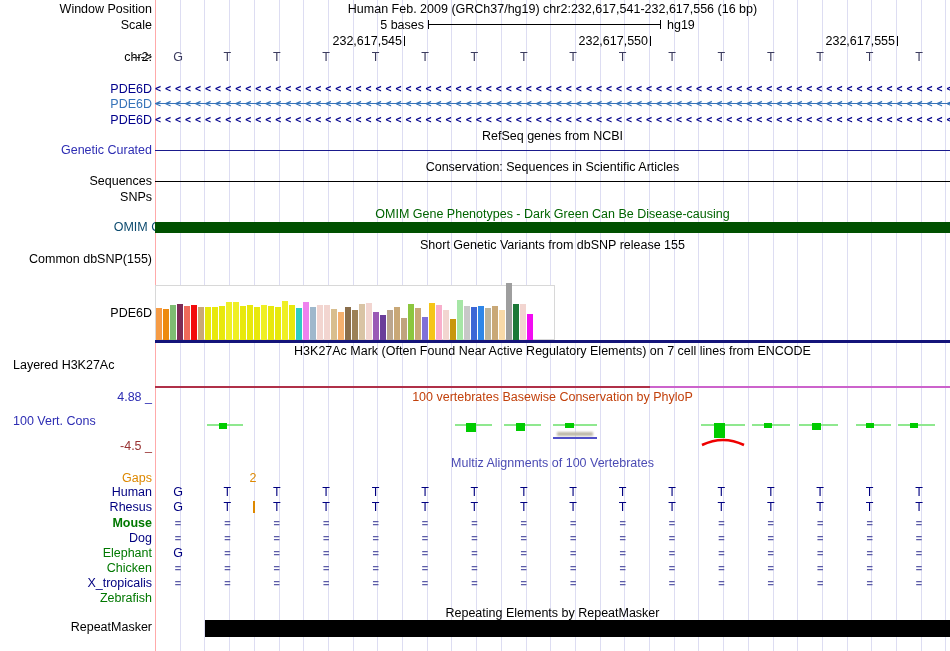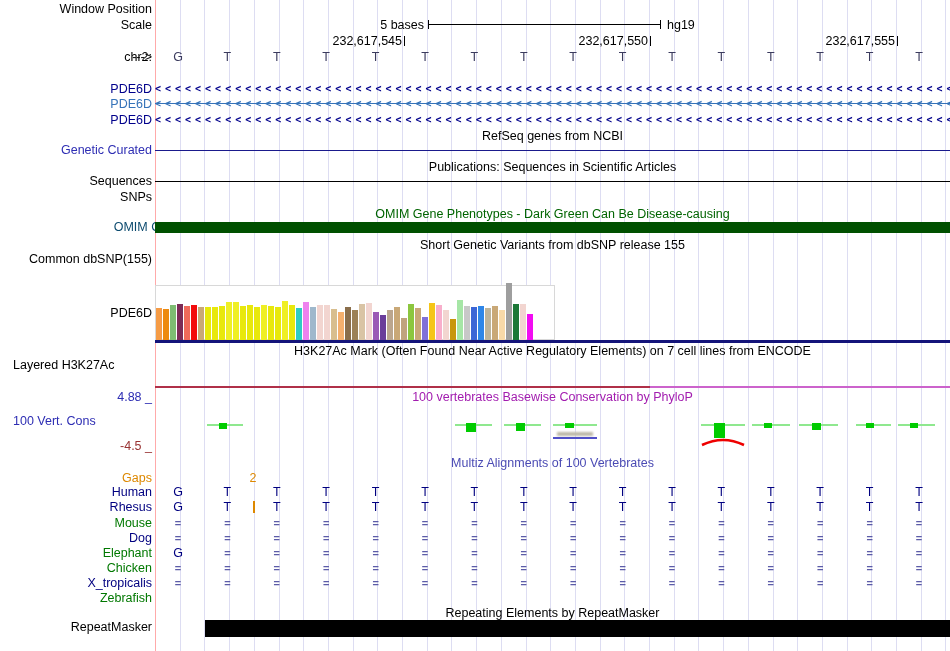--- a/index.html
+++ b/index.html
@@ -49,52 +49,53 @@
     <div class="gridline" style="left: 797.2px;"></div>
     <div class="gridline" style="left: 821.9px;"></div>
     <div class="gridline" style="left: 846.6px;"></div>
     <div class="gridline" style="left: 871.3px;"></div>
     <div class="gridline" style="left: 896px;"></div>
     <div class="gridline" style="left: 920.7px;"></div>
     <div class="gridline" style="left: 945.4px;"></div>
     <div class="edge-line" style="left: 155px;"></div>
 
   <div class="lbl" style="top:2px">Window Position</div>
+  <div class="title" style="top:2px">Human Feb. 2009 (GRCh37/hg19)   chr2:232,617,541-232,617,556 (16 bp)</div>
 
   <div class="lbl" style="top:18px">Scale</div>
   <div class="postext" style="left:324px;top:18px;width:100px">5 bases</div>
   <div class="abs" style="left:428px;top:24px;width:232px;height:1px;background:#000"></div>
   <div class="abs" style="left:428px;top:20px;width:1px;height:9px;background:#000"></div>
   <div class="abs" style="left:660px;top:20px;width:1px;height:9px;background:#000"></div>
   <div class="abs" style="left:667px;top:18px;font-size:12.5px;line-height:14px">hg19</div>
 
   <div class="lbl" style="top:50px">chr2:</div>
   <div class="lbl" style="top:50px">---&gt;</div>
 
 
   <div class="title" style="top:129px">RefSeq genes from NCBI</div>
   <div class="lbl" style="top: 143px; color: rgb(45, 45, 179);">Genetic Curated</div>
 
-  <div class="title" style="top:160px">Publications: Sequences in Scientific Articles</div>
+  <div class="title" style="top:160px">Conservation: Sequences in Scientific Articles</div>
   <div class="lbl" style="top:174px">Sequences</div>
   <div class="lbl" style="top:190px">SNPs</div>
 
   <div class="title" style="top: 207px; color: rgb(0, 100, 0);">OMIM Gene Phenotypes - Dark Green Can Be Disease-causing</div>
   <div class="lbl" style="top: 220px; color: #0c4a6e; padding-left: 36px;">OMIM Genes</div>
 
   <div class="title" style="top:238px">Short Genetic Variants from dbSNP release 155</div>
   <div class="lbl" style="top:252px">Common dbSNP(155)</div>
 
   <div class="lbl" style="top:306px">PDE6D</div>
 
   <div class="title" style="top:344px">H3K27Ac Mark (Often Found Near Active Regulatory Elements) on 7 cell lines from ENCODE</div>
   <div class="lbl-left" style="top:358px">Layered H3K27Ac</div>
 
   <div class="lbl" style="top: 390px; color: rgb(45, 45, 179);">4.88 _</div>
-  <div class="title" style="top: 390px; color: #a21caf;">100 vertebrates Basewise Conservation by PhyloP</div>
+  <div class="title" style="top: 390px; color: #c2410c;">100 vertebrates Basewise Conservation by PhyloP</div>
   <div class="lbl-left" style="top: 414px; color: rgb(45, 45, 179);">100 Vert. Cons</div>
   <div class="lbl" style="top: 439px; color: rgb(153, 51, 51);">-4.5 _</div>
 
   <div class="title" style="top: 456px; color: rgb(75, 75, 180);">Multiz Alignments of 100 Vertebrates</div>
 
   <div class="title" style="top:606px">Repeating Elements by RepeatMasker</div>
   <div class="lbl" style="top:620px">RepeatMasker</div>
 
 <div class=" postext" style="position: absolute; left: 282px; top: 34px; width: 120px; text-align: right; font-size: 12.5px; line-height: 14px;">232,617,545</div>
     <div style="position: absolute; left: 404px; top: 36px; width: 1px; height: 10px; background: rgb(0, 0, 0);"></div>
@@ -240,21 +241,21 @@
     <div style="position: absolute; left: 511.8px; top: 500px; width: 24px; text-align: center; font-size: 12.5px; line-height: 14px; font-weight: normal; color: rgb(0, 0, 128);">T</div>
     <div style="position: absolute; left: 561.2px; top: 500px; width: 24px; text-align: center; font-size: 12.5px; line-height: 14px; font-weight: normal; color: rgb(0, 0, 128);">T</div>
     <div style="position: absolute; left: 610.6px; top: 500px; width: 24px; text-align: center; font-size: 12.5px; line-height: 14px; font-weight: normal; color: rgb(0, 0, 128);">T</div>
     <div style="position: absolute; left: 660px; top: 500px; width: 24px; text-align: center; font-size: 12.5px; line-height: 14px; font-weight: normal; color: rgb(0, 0, 128);">T</div>
     <div style="position: absolute; left: 709.4px; top: 500px; width: 24px; text-align: center; font-size: 12.5px; line-height: 14px; font-weight: normal; color: rgb(0, 0, 128);">T</div>
     <div style="position: absolute; left: 758.8px; top: 500px; width: 24px; text-align: center; font-size: 12.5px; line-height: 14px; font-weight: normal; color: rgb(0, 0, 128);">T</div>
     <div style="position: absolute; left: 808.2px; top: 500px; width: 24px; text-align: center; font-size: 12.5px; line-height: 14px; font-weight: normal; color: rgb(0, 0, 128);">T</div>
     <div style="position: absolute; left: 857.6px; top: 500px; width: 24px; text-align: center; font-size: 12.5px; line-height: 14px; font-weight: normal; color: rgb(0, 0, 128);">T</div>
     <div style="position: absolute; left: 907px; top: 500px; width: 24px; text-align: center; font-size: 12.5px; line-height: 14px; font-weight: normal; color: rgb(0, 0, 128);">T</div>
     <div style="position: absolute; left: 253px; top: 501px; width: 2px; height: 12px; background: rgb(221, 136, 0);"></div>
-    <div style="position: absolute; left: 0px; top: 516px; width: 152px; text-align: right; font-size: 12.5px; line-height: 14px; color: rgb(0, 120, 0);">Mouse</div>
+    <div style="position: absolute; left: 0px; top: 516px; width: 152px; text-align: right; font-size: 12.5px; line-height: 14px; color: rgb(0, 120, 0); font-weight: bold;">Mouse</div>
     <div style="position: absolute; left: 166px; top: 516px; width: 24px; text-align: center; font-size: 11px; line-height: 14px; font-weight: bold; color: rgb(92, 92, 168);">=</div>
     <div style="position: absolute; left: 215.4px; top: 516px; width: 24px; text-align: center; font-size: 11px; line-height: 14px; font-weight: bold; color: rgb(92, 92, 168);">=</div>
     <div style="position: absolute; left: 264.8px; top: 516px; width: 24px; text-align: center; font-size: 11px; line-height: 14px; font-weight: bold; color: rgb(92, 92, 168);">=</div>
     <div style="position: absolute; left: 314.2px; top: 516px; width: 24px; text-align: center; font-size: 11px; line-height: 14px; font-weight: bold; color: rgb(92, 92, 168);">=</div>
     <div style="position: absolute; left: 363.6px; top: 516px; width: 24px; text-align: center; font-size: 11px; line-height: 14px; font-weight: bold; color: rgb(92, 92, 168);">=</div>
     <div style="position: absolute; left: 413px; top: 516px; width: 24px; text-align: center; font-size: 11px; line-height: 14px; font-weight: bold; color: rgb(92, 92, 168);">=</div>
     <div style="position: absolute; left: 462.4px; top: 516px; width: 24px; text-align: center; font-size: 11px; line-height: 14px; font-weight: bold; color: rgb(92, 92, 168);">=</div>
     <div style="position: absolute; left: 511.8px; top: 516px; width: 24px; text-align: center; font-size: 11px; line-height: 14px; font-weight: bold; color: rgb(92, 92, 168);">=</div>
     <div style="position: absolute; left: 561.2px; top: 516px; width: 24px; text-align: center; font-size: 11px; line-height: 14px; font-weight: bold; color: rgb(92, 92, 168);">=</div>
     <div style="position: absolute; left: 610.6px; top: 516px; width: 24px; text-align: center; font-size: 11px; line-height: 14px; font-weight: bold; color: rgb(92, 92, 168);">=</div>

